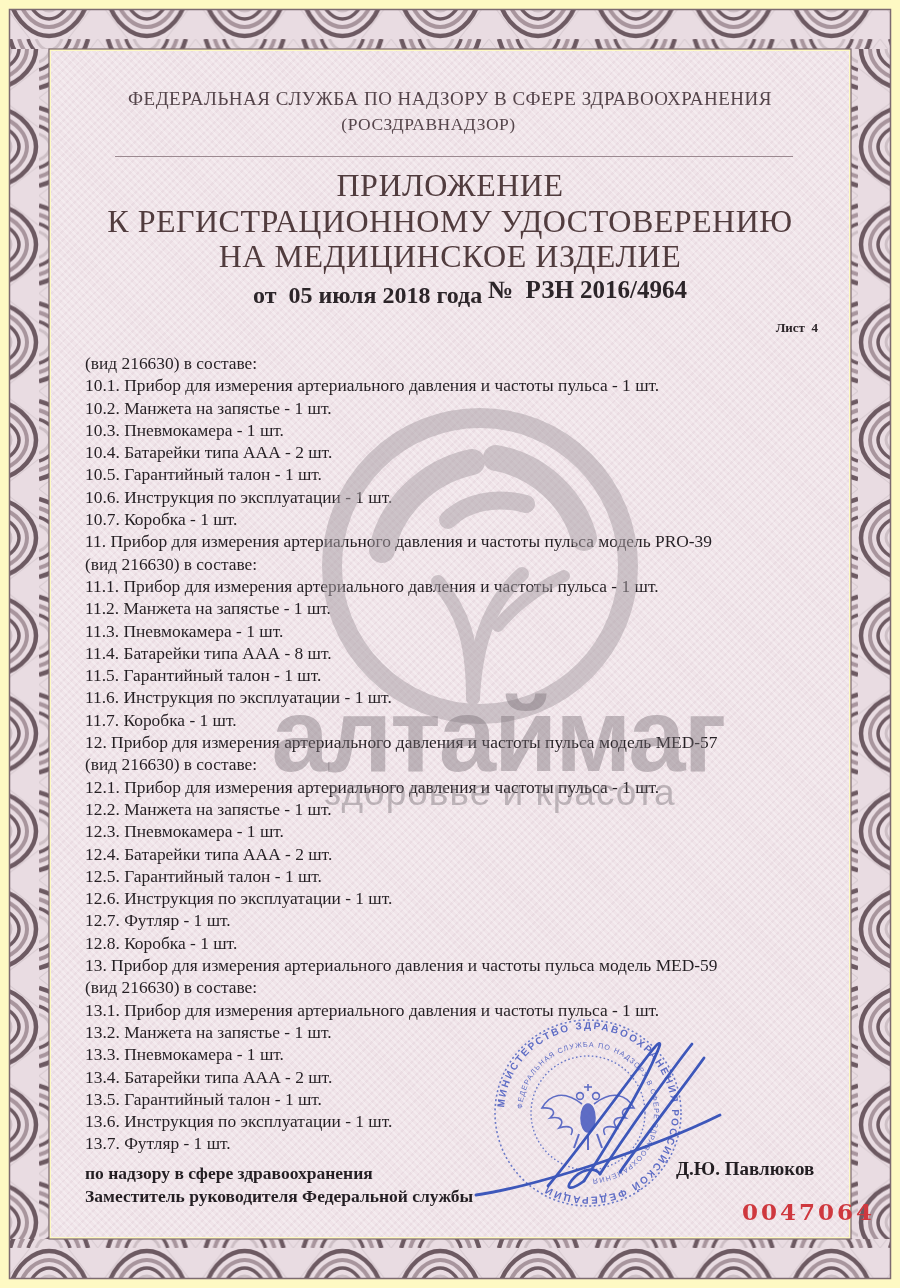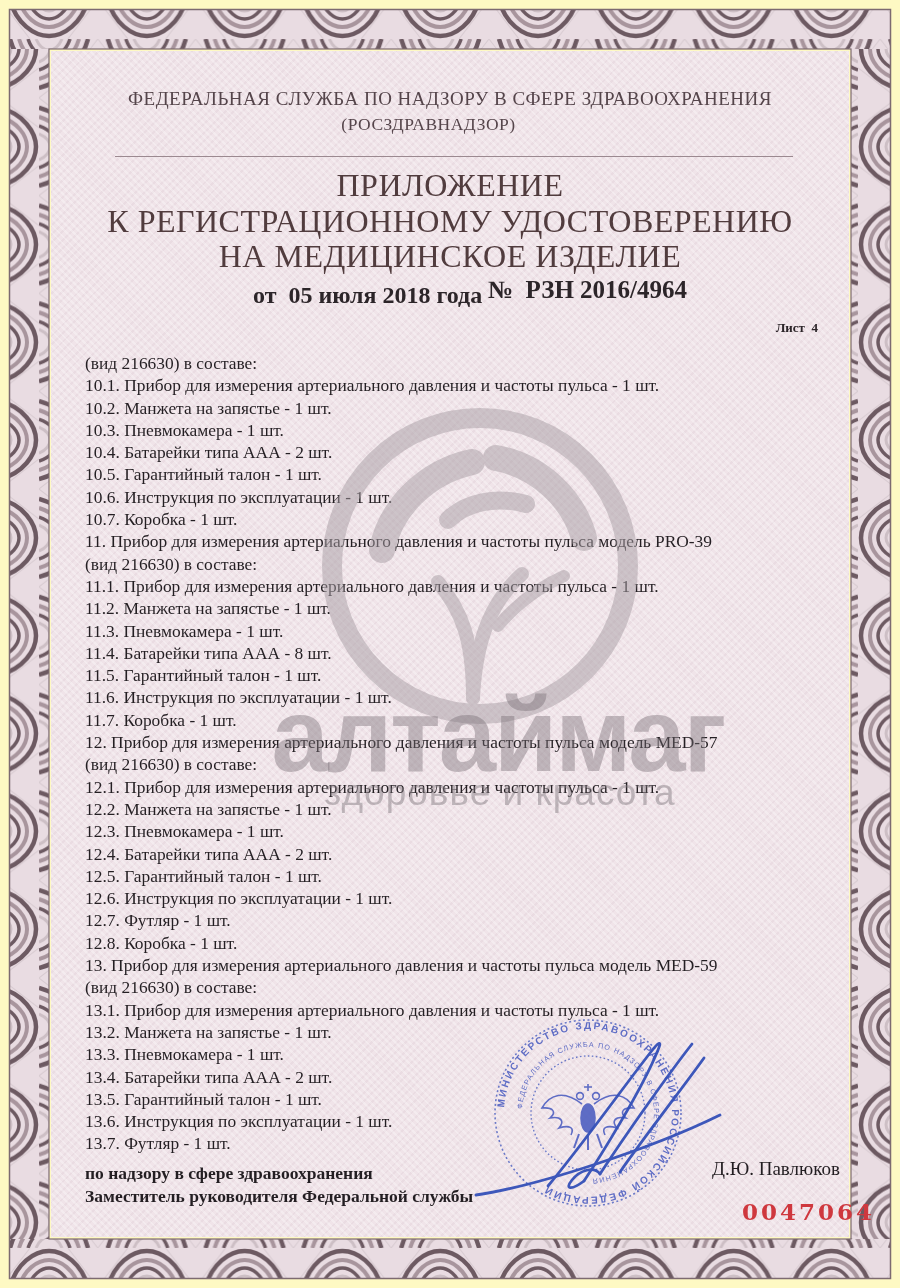--- a/index.html
+++ b/index.html
@@ -18,21 +18,21 @@
   .ttl{left:0;width:900px;text-align:center;font-weight:normal;color:#513c3e;font-size:32px;letter-spacing:.5px;}
   .t1{top:167px;} .t2{top:203px;} .t3{top:238px;}
   .meta{font-weight:bold;white-space:pre;color:#2c2529;}
   .date{left:253px;top:282px;font-size:24px;}
   .num{left:488px;top:276px;font-size:25px;}
   .sheet{left:700px;top:308px;width:118px;text-align:right;font-size:13px;margin-top:12px;}
   .body-lines{left:85px;top:352px;width:724px;font-size:17.4px;}
   .bline{white-space:nowrap;line-height:22.3px;height:22.3px;}
   .sig{font-weight:bold;font-size:17.5px;white-space:nowrap;color:#231e22;}
   .sig1{left:85px;top:1138px;margin-top:48px;} .sig2{left:85px;top:1163px;}
-  .sig-name{left:660px;top:1158px;width:180px;text-align:right;font-weight:normal;font-size:19px;white-space:nowrap;color:#231e22;}
+  .sig-name{left:660px;top:1158px;width:180px;font-weight:bold;font-size:19px;white-space:nowrap;color:#231e22;padding-left:16px;}
   .watermark{position:absolute;left:0;top:0;z-index:3;pointer-events:none;}
   .wm-logo{position:absolute;left:290px;top:398px;}
   .wm-word{position:absolute;left:168px;top:686px;width:660px;text-align:center;
     font-family:"Liberation Sans",sans-serif;font-weight:bold;font-size:103px;line-height:100px;
     letter-spacing:-2px;color:rgba(118,110,116,.42);}
   .wm-tag{position:absolute;left:250px;top:772px;width:500px;text-align:center;
     font-family:"Liberation Sans",sans-serif;font-size:37px;color:rgba(130,122,128,.48);letter-spacing:1px;}
   .stamp-wrap{position:absolute;left:468px;top:998px;z-index:4;pointer-events:none;}
   .serial{position:absolute;left:742px;top:1198px;z-index:5;font-family:"DejaVu Serif",serif;
     font-weight:600;font-size:23px;letter-spacing:3px;color:#cf383e;}

